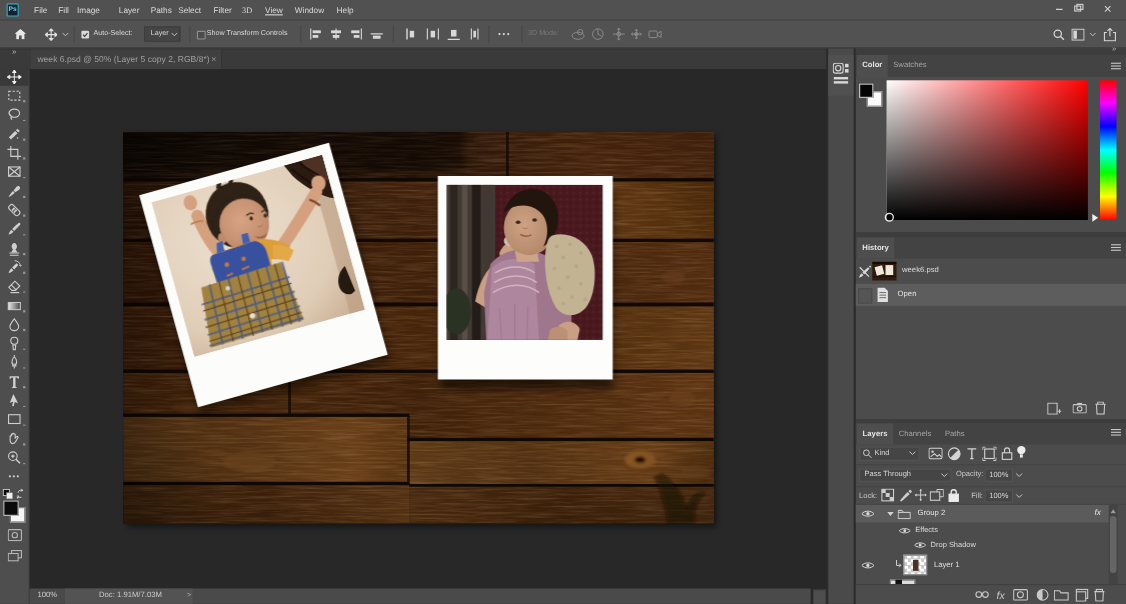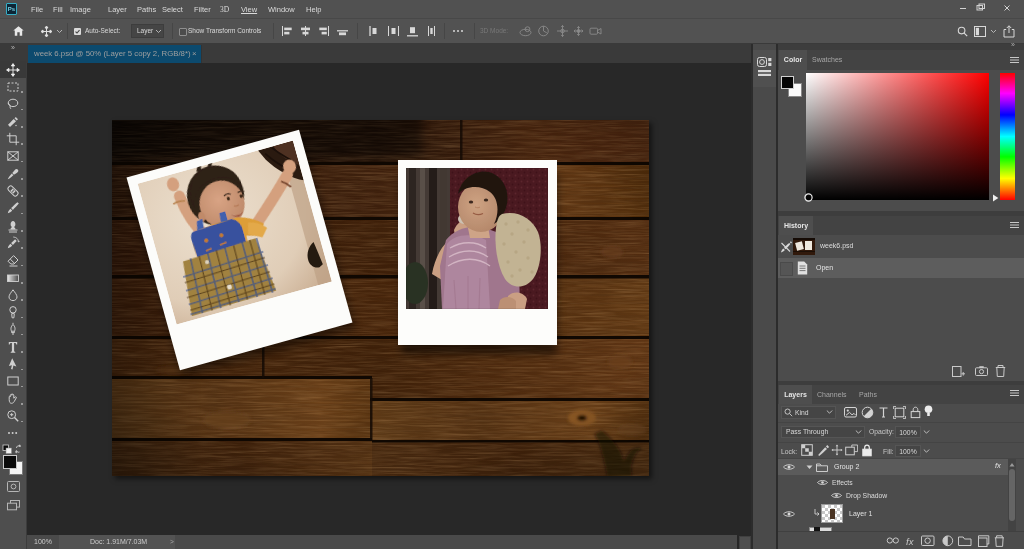--- a/index.html
+++ b/index.html
@@ -195,21 +195,21 @@
       <path d="M1 1 L3.5 3.5 L6 1" stroke="#c0c0c0" stroke-width="0.9" fill="none"></path>
     </svg>
   <svg class="abs" style="left:1003px;top:25px;" width="12" height="13" viewBox="0 0 12 13">
     <g stroke="#d8d8d8" stroke-width="1" fill="none">
       <path d="M3.2 4.5 L1 4.5 L1 12 L11 12 L11 4.5 L8.8 4.5"></path>
       <path d="M6 0.8 L6 8 M6 0.8 L3.8 3 M6 0.8 L8.2 3"></path>
     </g>
   </svg>
 
   <div class="abs" style="left:0;top:45px;width:751px;height:18px;background:#3a3a3a;"></div>
-  <div class="abs" style="left:28px;top:45px;width:174px;height:18px;background:#0c4a6e;border-right:1px solid #333;color:#9f9f9f;font-size:7.8px;line-height:18px;padding-left:6px;box-sizing:border-box;white-space:nowrap;">week 6.psd @ 50% (Layer 5 copy 2, RGB/8*) ×</div>
+  <div class="abs" style="left:28px;top:45px;width:174px;height:18px;background:#404040;border-right:1px solid #333;color:#9f9f9f;font-size:7.8px;line-height:18px;padding-left:6px;box-sizing:border-box;white-space:nowrap;">week 6.psd @ 50% (Layer 5 copy 2, RGB/8*) ×</div>
   <div class="abs" style="left:11px;top:44px;color:#b8b8b8;font-size:7px;">»</div>
 
   <div class="abs" style="left:0;top:63px;width:26px;height:486px;background:#4e4e4e;border-right:1px solid #3c3c3c;"></div>
   <div class="abs" style="left:0;top:60.8px;width:26px;height:17px;background:#393939;"></div>
     <svg class="abs" style="left:6px;top:62.5px;" width="14" height="14" viewBox="0 0 14 14">
       <g stroke="#f0f0f0" fill="#f0f0f0" stroke-width="0.9">
         <line x1="7" y1="2.4" x2="7" y2="11.6"></line>
         <line x1="2.4" y1="7" x2="11.6" y2="7"></line>
         <path d="M7 0.6 L8.6 2.9 L5.4 2.9 Z"></path>
         <path d="M7 13.4 L8.6 11.1 L5.4 11.1 Z"></path>

